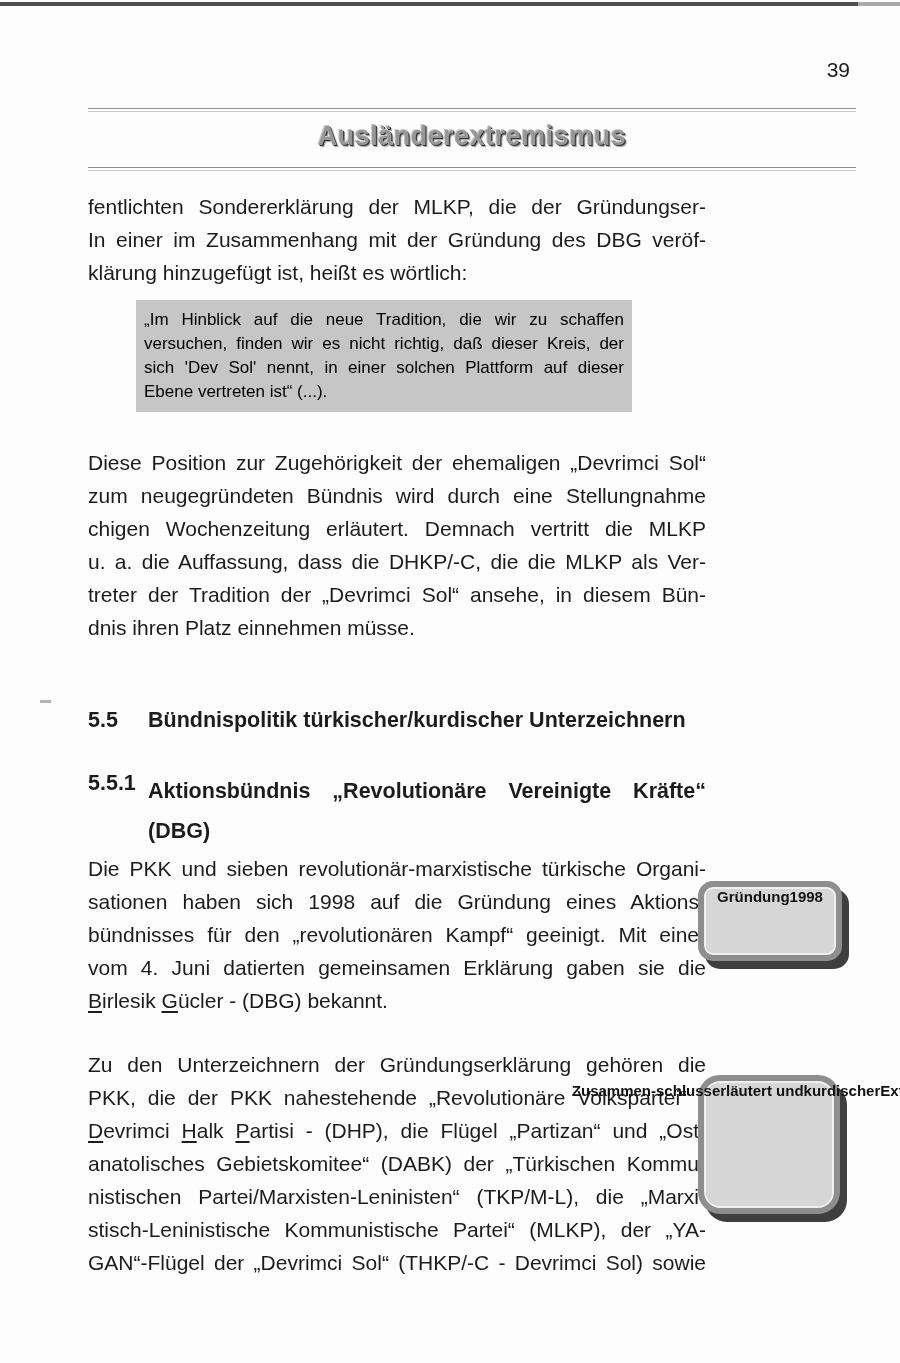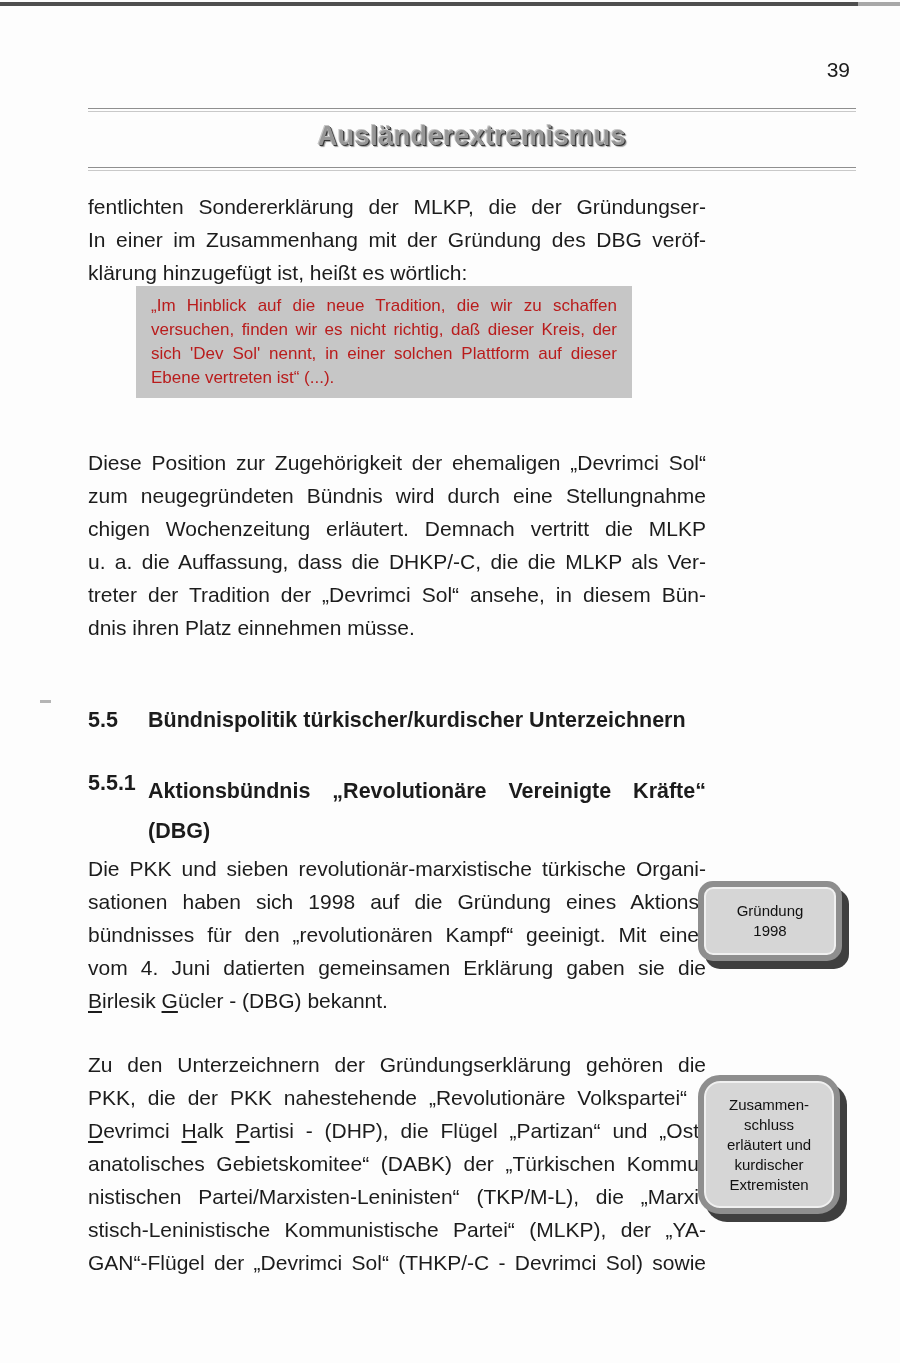--- a/index.html
+++ b/index.html
@@ -31,40 +31,40 @@
   .tline{text-align:justify;text-align-last:justify;white-space:nowrap;overflow:hidden;}
   .tline.line-last{text-align-last:left;}
   .u{text-decoration:underline;text-underline-offset:3px;}
 
   .p-intro{top:190px;}
   .p-position{top:446px;}
   .p-founding{top:852px;}
   .p-signatories{top:1048px;}
 
   .quote-block{
-    position:absolute;top:286px;left:136px;width:496px;box-sizing:border-box;
-    background:#c6c6c6;padding:8px 15px;font-size:17px;line-height:24px;
-    color:#b91c1c;overflow:hidden;
+    position:absolute;top:300px;left:136px;width:496px;box-sizing:border-box;
+    background:#c6c6c6;padding:8px 8px;font-size:17px;line-height:24px;
+    color:#000000;overflow:hidden;
   }
 
   .heading{position:absolute;left:88px;width:618px;display:flex;font-weight:bold;font-size:21.5px;}
   .h-55{top:708px;}
   .h-551{top:771px;}
   .heading .h-num{width:60px;flex:0 0 60px;}
   .heading .h-body{flex:1;}
   .h-55 .h-body{text-align:left;}
   .jline{text-align:justify;text-align-last:justify;white-space:nowrap;line-height:40px;overflow:hidden;}
   .h-line2{line-height:40px;}
 
   .margin-note{
     position:absolute;box-sizing:border-box;
     background:#d6d6d6;border:6px solid #8e8e8e;border-radius:15px;
     box-shadow:7px 8px 0 0 #3f3f3f, inset 0 0 0 2px #f0f0f0;
-    display:flex;flex-direction:column;justify-content:center;
-    font-weight:normal;font-size:15px;line-height:20px;color:#111;
+    display:flex;flex-direction:row;justify-content:center;
+    font-weight:bold;font-size:15px;line-height:20px;color:#111;
   }
   .note-founding{top:881px;left:698px;width:144px;height:80px;}
   .note-merger{top:1075px;left:698px;width:142px;height:139px;border-radius:22px;}
   .mline{text-align:center;white-space:nowrap;}
 </style>
 </head>
 <body>
 
 <div class="scan-top"></div>
 <div class="scan-top-right"></div>

